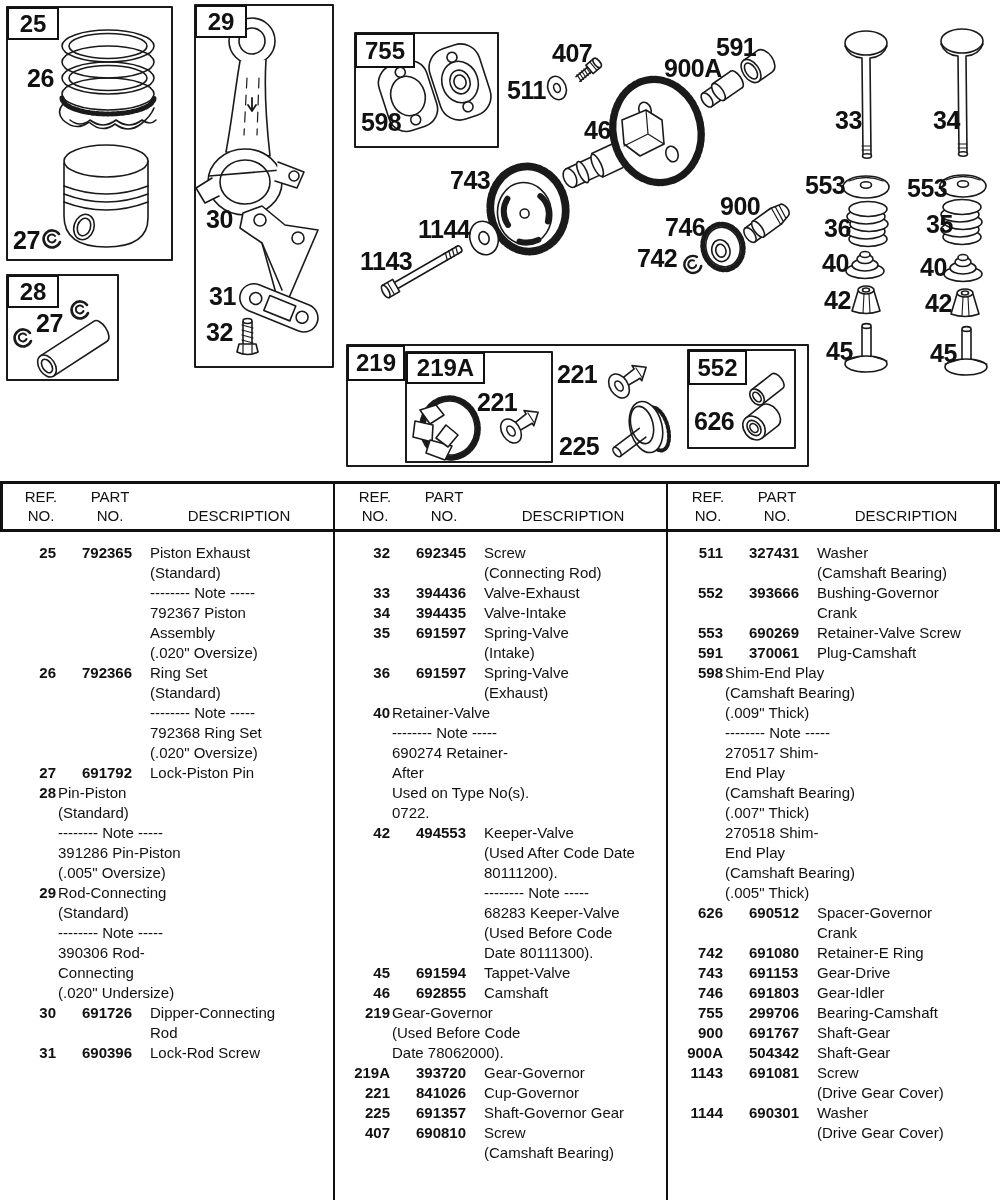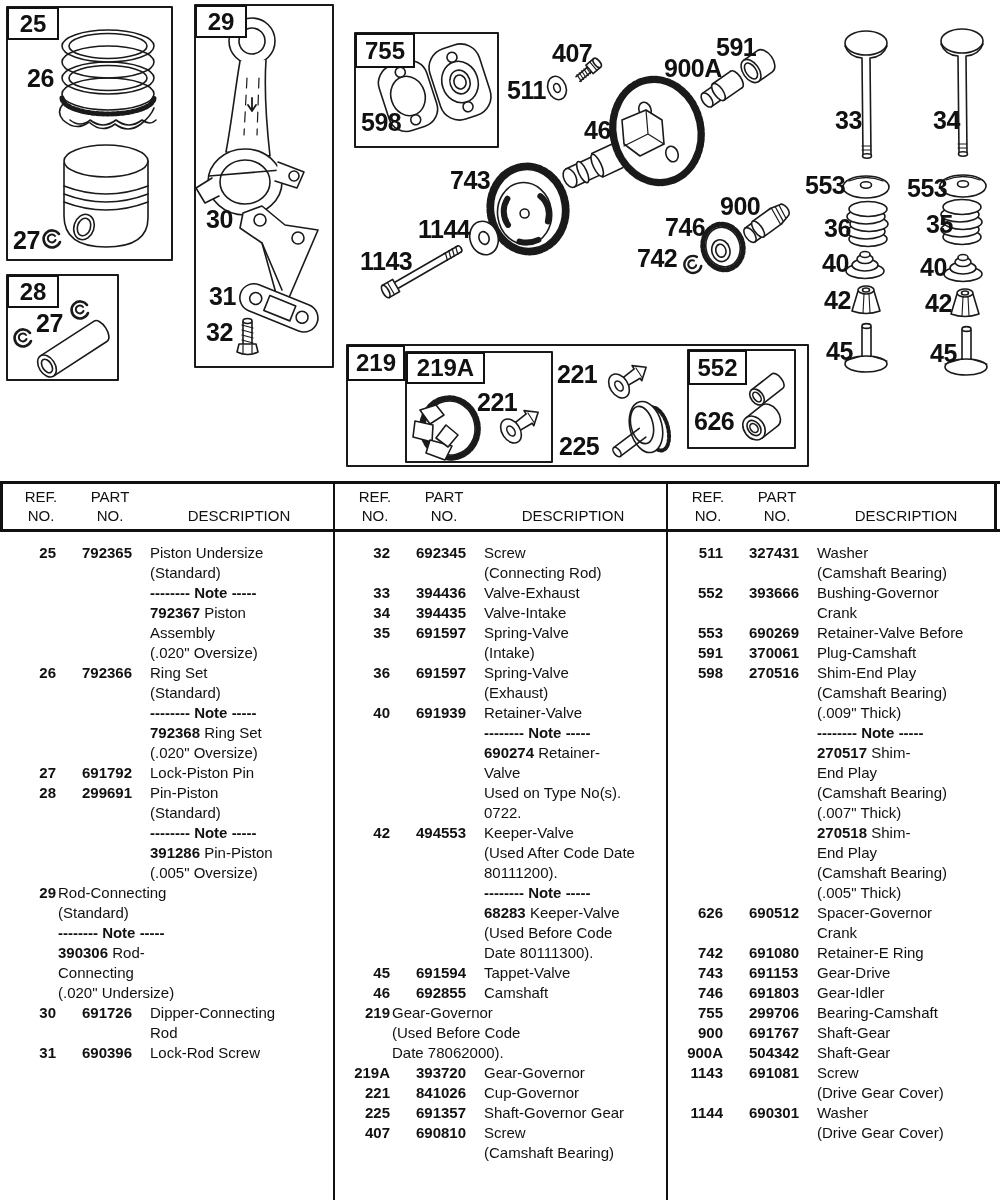--- a/index.html
+++ b/index.html
@@ -18,21 +18,21 @@
   .vline{position:absolute;width:2px;background:#111;}
   .hgrp{position:absolute;top:0;height:52px;width:333px;}
   .hcell{position:absolute;text-align:center;}
   .hcell span{display:block;line-height:19px;}
   .tcol{position:absolute;top:51px;width:333px;padding-top:11px;box-sizing:border-box;}
   .entry{display:grid;grid-template-columns:58px 92px 1fr;line-height:20px;}
   .c-ref{text-align:right;font-weight:bold;padding-right:2px;}
   .c-part{font-weight:bold;padding-left:24px;}
   .c-desc{}
   .dline{white-space:nowrap;}
-  .b{font-weight:bold;}
+  .b{font-weight:normal;}
 </style>
 </head>
 <body>
 
 <div class="page">
 
   <div class="stage" id="stage">
     <svg width="1000" height="480" viewBox="0 0 1000 480">
       <defs>
         <g id="pin221">
@@ -430,21 +430,21 @@
       <div class="hcell" style="left:148px;top:25px;width:182px;">
         <span>DESCRIPTION</span>
       </div>
     </div>
 
     <div class="tcol" id="col-body-0" style="left:0;">
         <div class="entry">
           <div class="c-ref">25</div>
           <div class="c-part">792365</div>
           <div class="c-desc">
-            <div class="dline"><span>Piston Undersize</span></div>
+            <div class="dline"><span>Piston Exhaust</span></div>
             <div class="dline"><span>(Standard)</span></div>
             <div class="dline"><span class="b">-------- Note -----</span></div>
             <div class="dline"><span class="b">792367</span><span> Piston</span></div>
             <div class="dline"><span>Assembly</span></div>
             <div class="dline"><span>(.020" Oversize)</span></div>
           </div>
         </div>
         <div class="entry">
           <div class="c-ref">26</div>
           <div class="c-part">792366</div>
@@ -458,21 +458,20 @@
         </div>
         <div class="entry">
           <div class="c-ref">27</div>
           <div class="c-part">691792</div>
           <div class="c-desc">
             <div class="dline"><span>Lock-Piston Pin</span></div>
           </div>
         </div>
         <div class="entry">
           <div class="c-ref">28</div>
-          <div class="c-part">299691</div>
           <div class="c-desc">
             <div class="dline"><span>Pin-Piston</span></div>
             <div class="dline"><span>(Standard)</span></div>
             <div class="dline"><span class="b">-------- Note -----</span></div>
             <div class="dline"><span class="b">391286</span><span> Pin-Piston</span></div>
             <div class="dline"><span>(.005" Oversize)</span></div>
           </div>
         </div>
         <div class="entry">
           <div class="c-ref">29</div>
@@ -535,26 +534,25 @@
         <div class="entry">
           <div class="c-ref">36</div>
           <div class="c-part">691597</div>
           <div class="c-desc">
             <div class="dline"><span>Spring-Valve</span></div>
             <div class="dline"><span>(Exhaust)</span></div>
           </div>
         </div>
         <div class="entry">
           <div class="c-ref">40</div>
-          <div class="c-part">691939</div>
           <div class="c-desc">
             <div class="dline"><span>Retainer-Valve</span></div>
             <div class="dline"><span class="b">-------- Note -----</span></div>
             <div class="dline"><span class="b">690274</span><span> Retainer-</span></div>
-            <div class="dline"><span>Valve</span></div>
+            <div class="dline"><span>After</span></div>
             <div class="dline"><span>Used on Type No(s).</span></div>
             <div class="dline"><span>0722.</span></div>
           </div>
         </div>
         <div class="entry">
           <div class="c-ref">42</div>
           <div class="c-part">494553</div>
           <div class="c-desc">
             <div class="dline"><span>Keeper-Valve</span></div>
             <div class="dline"><span>(Used After Code Date</span></div>
@@ -631,33 +629,32 @@
           <div class="c-part">393666</div>
           <div class="c-desc">
             <div class="dline"><span>Bushing-Governor</span></div>
             <div class="dline"><span>Crank</span></div>
           </div>
         </div>
         <div class="entry">
           <div class="c-ref">553</div>
           <div class="c-part">690269</div>
           <div class="c-desc">
-            <div class="dline"><span>Retainer-Valve Before</span></div>
+            <div class="dline"><span>Retainer-Valve Screw</span></div>
           </div>
         </div>
         <div class="entry">
           <div class="c-ref">591</div>
           <div class="c-part">370061</div>
           <div class="c-desc">
             <div class="dline"><span>Plug-Camshaft</span></div>
           </div>
         </div>
         <div class="entry">
           <div class="c-ref">598</div>
-          <div class="c-part">270516</div>
           <div class="c-desc">
             <div class="dline"><span>Shim-End Play</span></div>
             <div class="dline"><span>(Camshaft Bearing)</span></div>
             <div class="dline"><span>(.009" Thick)</span></div>
             <div class="dline"><span class="b">-------- Note -----</span></div>
             <div class="dline"><span class="b">270517</span><span> Shim-</span></div>
             <div class="dline"><span>End Play</span></div>
             <div class="dline"><span>(Camshaft Bearing)</span></div>
             <div class="dline"><span>(.007" Thick)</span></div>
             <div class="dline"><span class="b">270518</span><span> Shim-</span></div>

